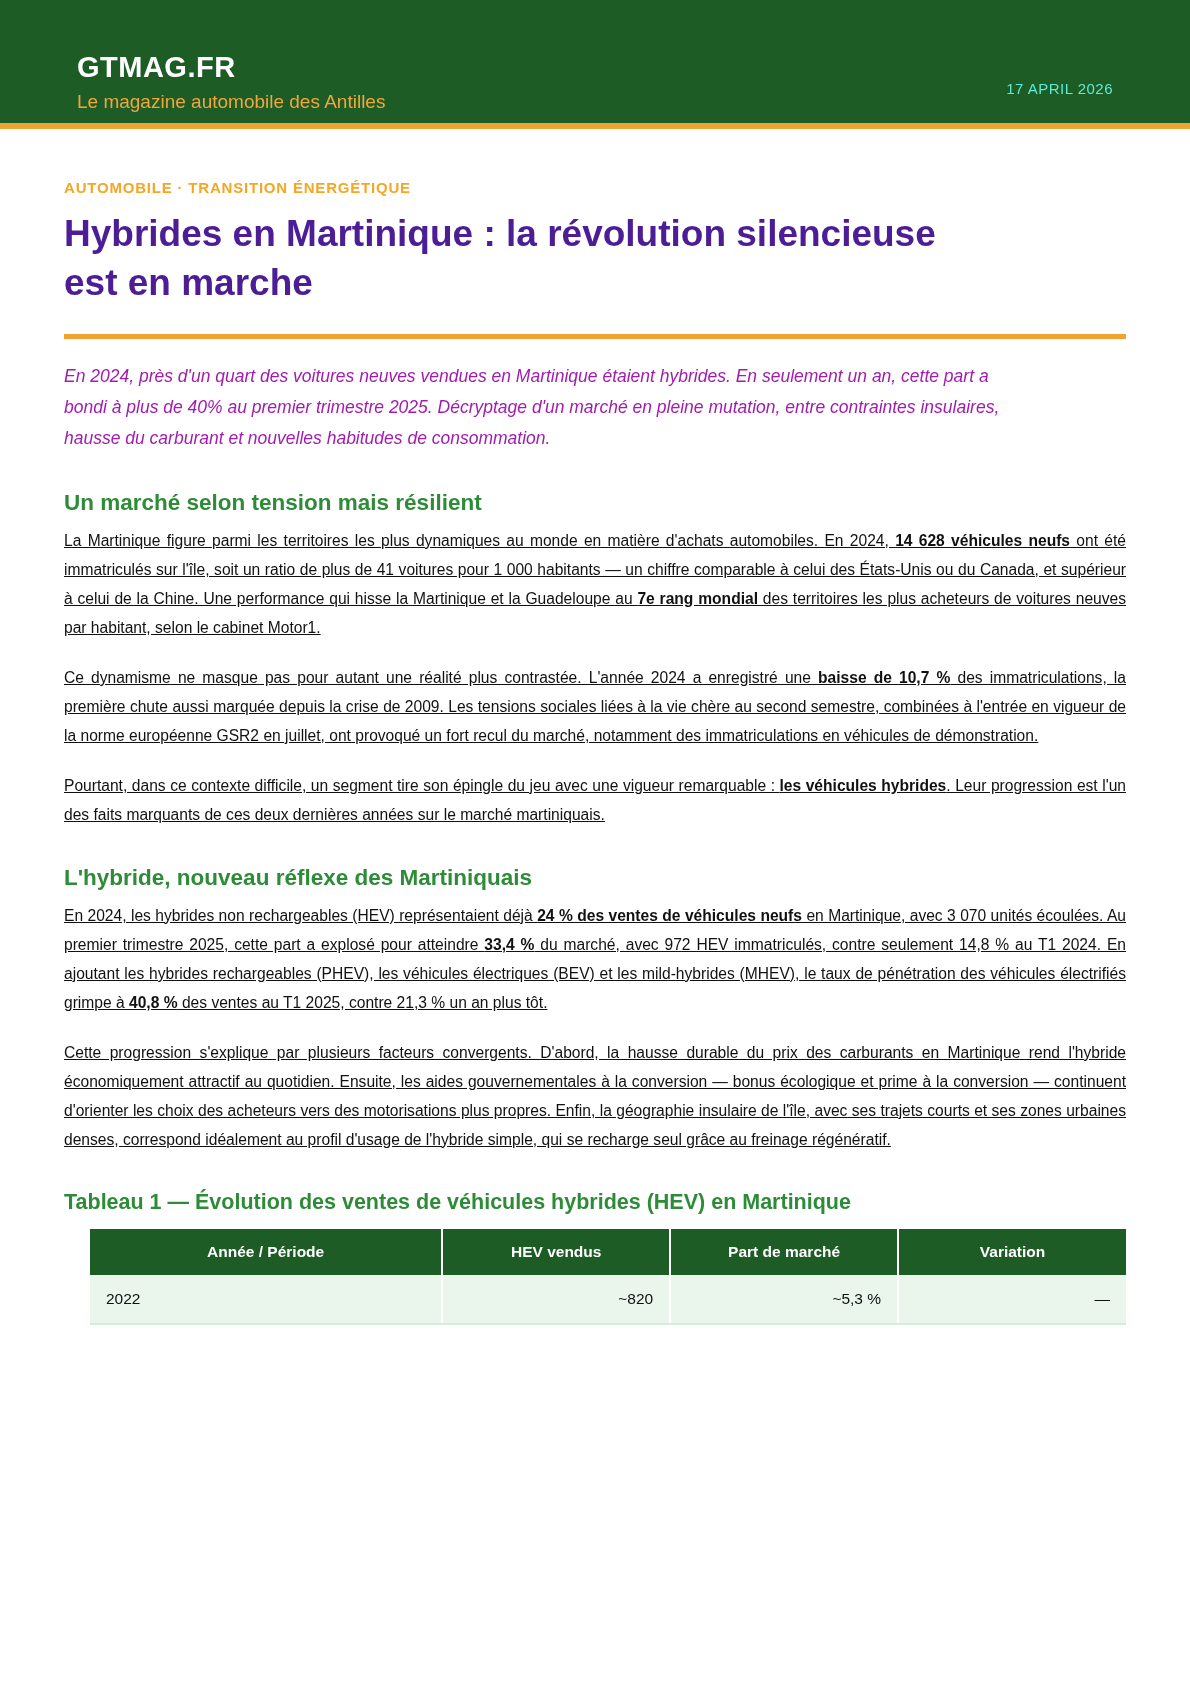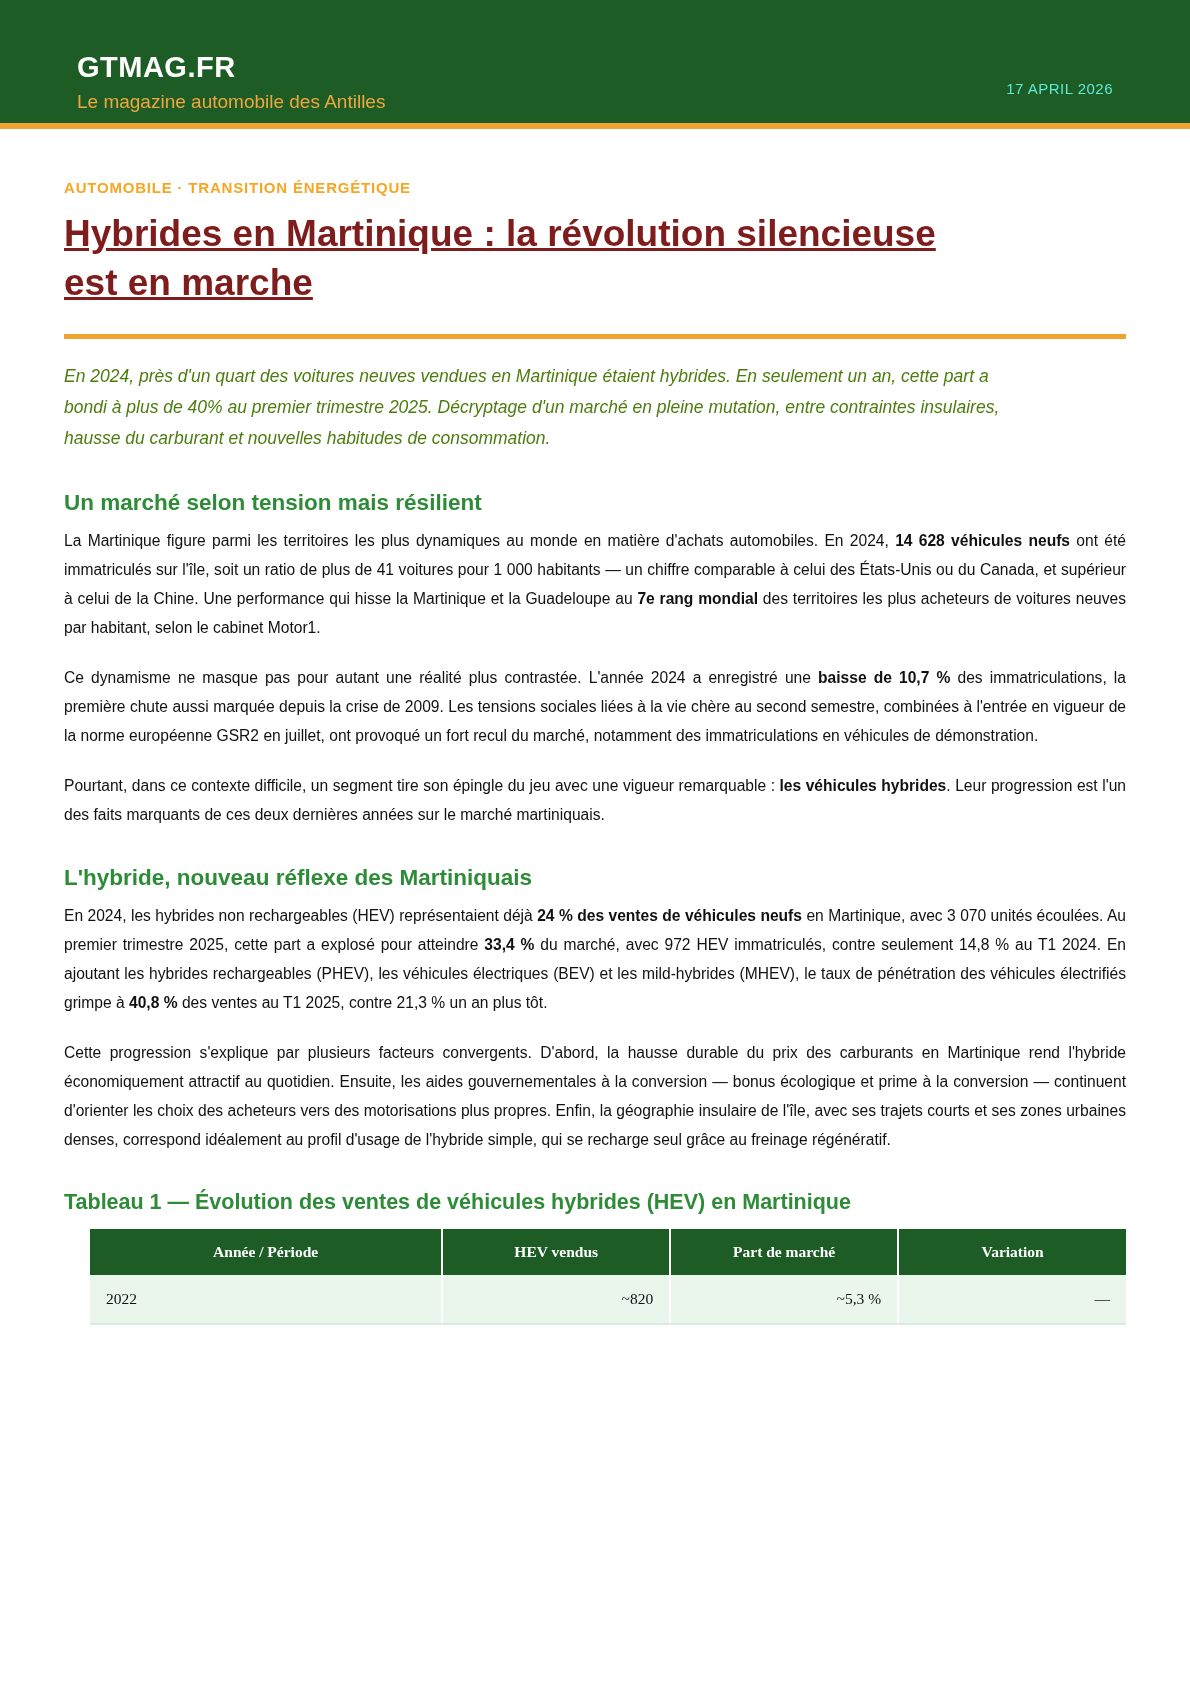--- a/index.html
+++ b/index.html
@@ -39,49 +39,49 @@
 
   
   .content { flex: 1 1 auto; padding: 0 64px; }
 
   .category {
     margin-top: 50px;
     color: #f5a623; font-weight: bold; font-size: 15px;
     letter-spacing: 0.8px;
   }
   .article-title {
-    color: #7f1d1d; font-size: 37px; font-weight: bold;
-    line-height: 1.32; margin: 14px 0 0 0; max-width: 880px; text-decoration: underline;
+    color: #4c1d95; font-size: 37px; font-weight: bold;
+    line-height: 1.32; margin: 14px 0 0 0; max-width: 880px;
   }
   .title-rule { height: 5px; background: #f0a331; margin-top: 26px; border: none; }
 
   .lede {
     margin-top: 22px;
-    font-style: italic; color: #4d7c0f;
+    font-style: italic; color: #a21caf;
     font-size: 17.5px; line-height: 31px;
     max-width: 940px;
   }
 
   .section-heading {
     color: #2e8b37; font-size: 22.5px; font-weight: bold;
     margin: 36px 0 10px 0;
   }
   .body-paragraph {
     font-size: 15.6px; line-height: 29px; text-align: justify;
-    margin: 0 0 21px 0; color: #111111;
+    margin: 0 0 21px 0; color: #111111; text-decoration: underline;
   }
   .body-paragraph b { font-weight: bold; }
 
   
   .table-title {
     color: #2e8b37; font-size: 21.5px; font-weight: bold;
     margin: 36px 0 14px 0;
   }
   .table-wrap { margin-left: 26px; }
-  table.data-table { width: 100%; border-collapse: collapse; font-family: Liberation Serif, serif; }
+  table.data-table { width: 100%; border-collapse: collapse; }
   .data-table th {
     background: #1e5c26; color: #ffffff;
     font-size: 15.5px; font-weight: bold;
     padding: 14px 8px; text-align: center;
     border-left: 2px solid #ffffff;
   }
   .data-table th:first-child { border-left: none; }
   .data-table td {
     background: #eaf5ec; color: #111111;
     font-size: 15.5px; padding: 15px 16px; text-align: right;

